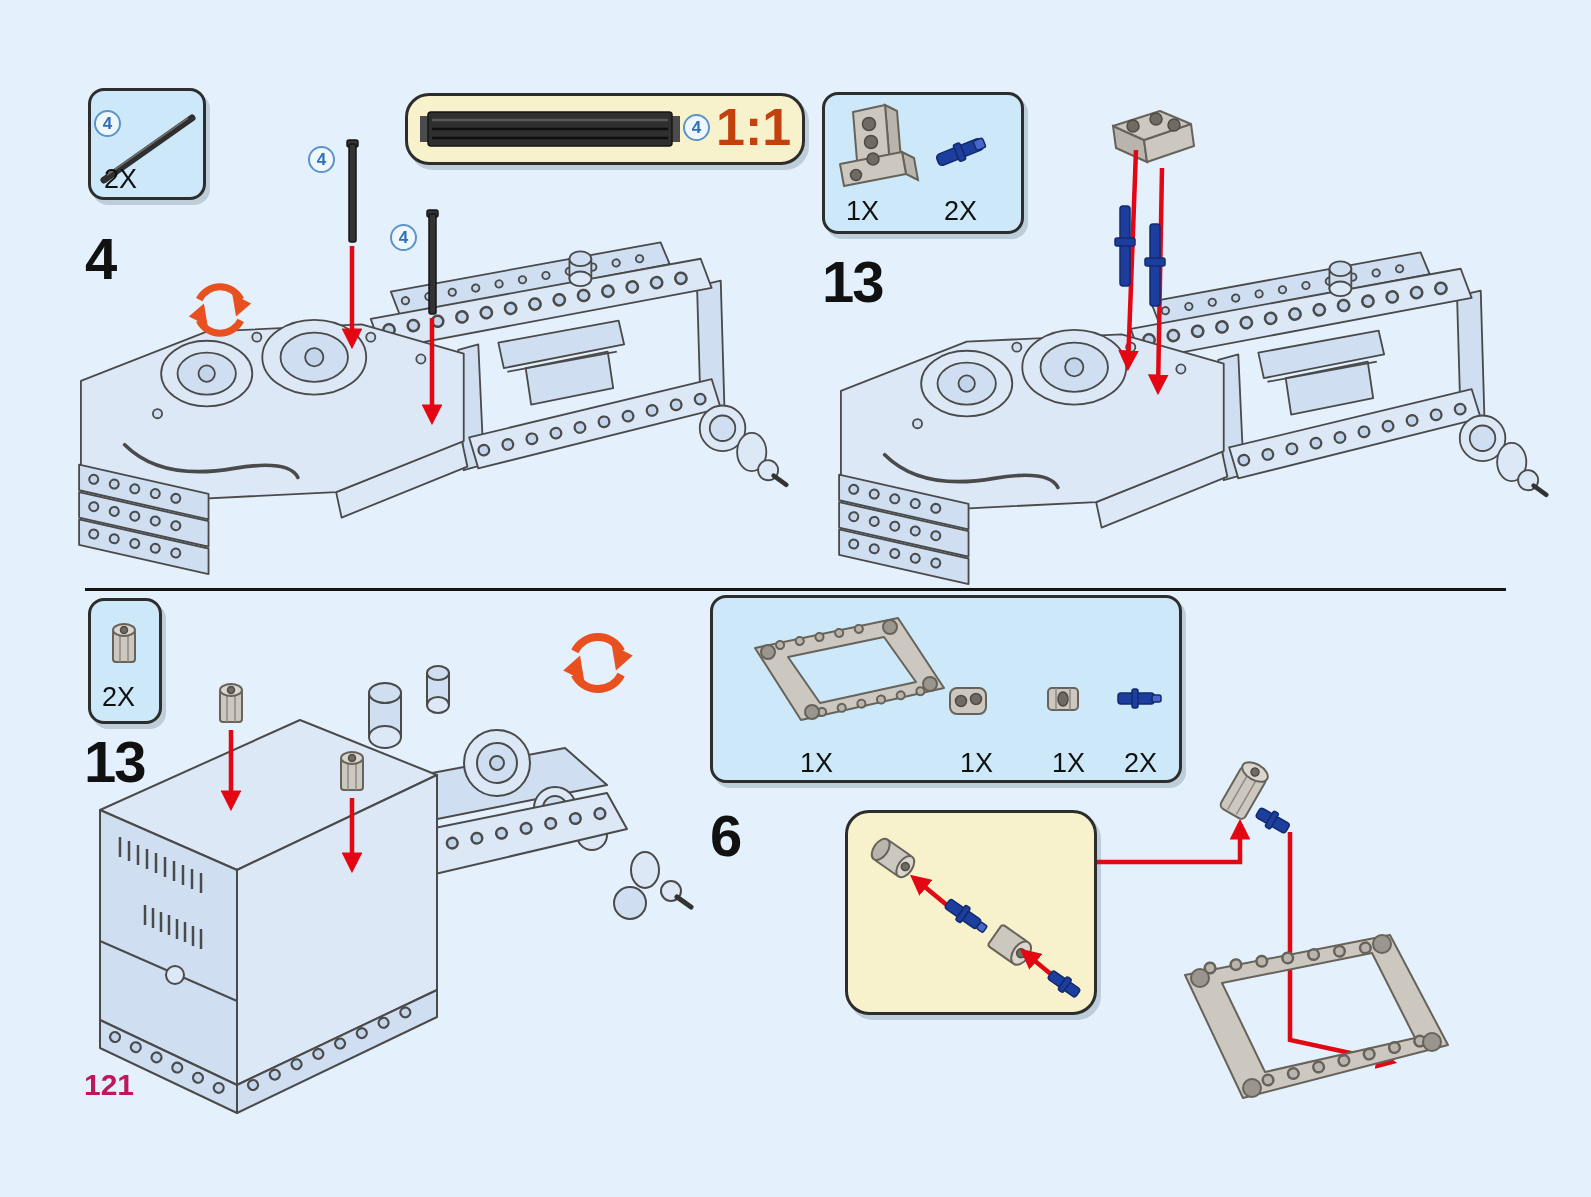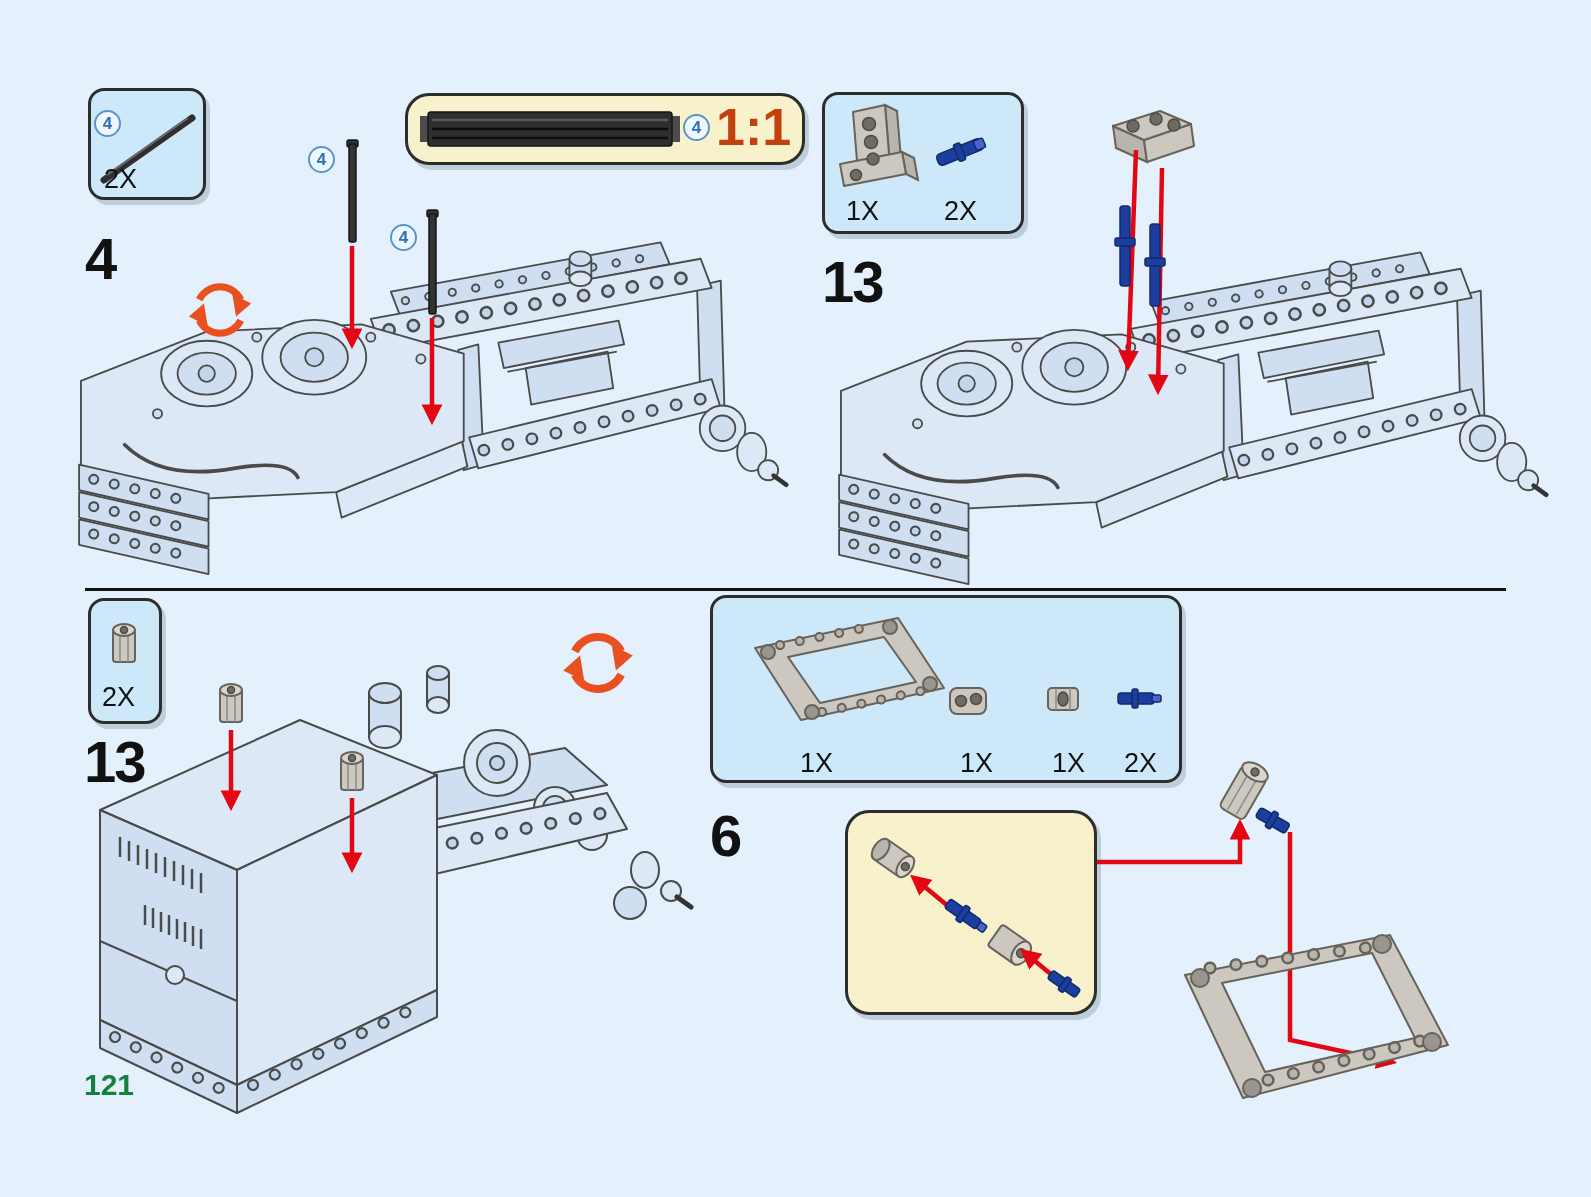--- a/index.html
+++ b/index.html
@@ -10,21 +10,21 @@
   .panel.cream{background:#f7f2cc;border-radius:24px}
   .divider{position:absolute;left:85px;top:588px;width:1421px;height:3px;background:#141414}
   .art{position:absolute;left:0;top:0;width:1591px;height:1197px;pointer-events:none}
   .labels{position:absolute;left:0;top:0;width:1591px;height:1197px;pointer-events:none}
   .labels span{position:absolute;white-space:nowrap}
   .step-num{font-size:58px;font-weight:700;letter-spacing:-2px;color:#111}
   .count{font-size:27px;font-weight:400;color:#111}
   .callout{width:27px;height:27px;border:2.5px solid #5b93cc;border-radius:50%;background:#eef7fe;
            color:#2f6fb8;font-size:17px;font-weight:700;display:flex;align-items:center;justify-content:center}
   .ratio{font-size:52px;font-weight:800;color:#c2410c}
-  .page-num{font-size:30px;font-weight:700;color:#15803d}
+  .page-num{font-size:30px;font-weight:700;color:#be185d}
 
   
   .p1{fill:#dce8f6;stroke:#4a4a4a;stroke-width:2;stroke-linejoin:round}
   .p2{fill:#cfdff1;stroke:#4a4a4a;stroke-width:2;stroke-linejoin:round}
   .hub{fill:#c2d5eb;stroke:#4a4a4a;stroke-width:2}
   .hO{stroke:#4a4a4a;fill:none;stroke-linecap:round}
   .hI{stroke:#c2d5eb;fill:none;stroke-linecap:round}
   .hOt{stroke:#67635b;fill:none;stroke-linecap:round}
   .hIt{stroke:#b9b5ac;fill:none;stroke-linecap:round}
   .ln{stroke:#4a4a4a;stroke-width:2;fill:none}

